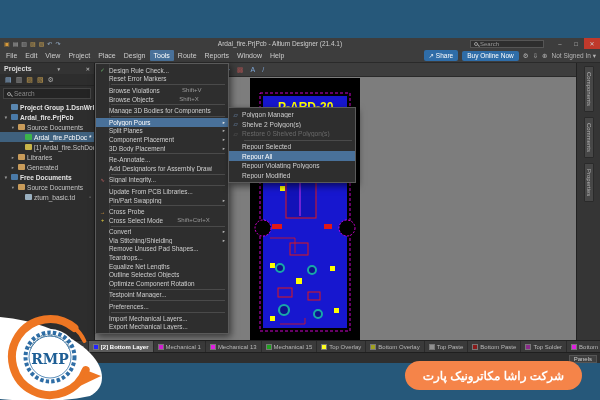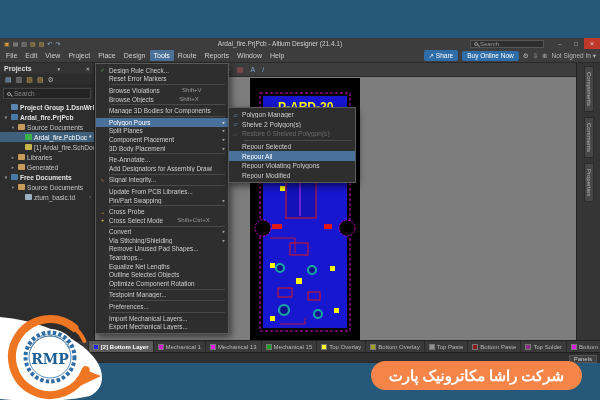--- a/index.html
+++ b/index.html
@@ -89,21 +89,21 @@
   .mi .ar2 { margin-left:auto; width:7px; flex:none; text-align:right; font-size:4.5px; color:#bbb; }
   .mi.hl { background:#49719a; color:#fff; }
   .mi.hl .sc, .mi.hl .ar2 { color:#e8e8e8; }
   .mi.dis { color:#6a6a6a; }
   .mi.sep { height:3px; padding:0; }
   .mi.sep::after { content:''; position:absolute; left:15px; right:3px; top:1px; height:1px; background:#4a4a4a; }
 
   
   .pill { position:absolute; right:18px; top:361px; height:29px; background:#f58449; border-radius:15px;
           display:flex; align-items:center; padding:0 18px; z-index:30; }
-  .pill span { font-family:Liberation Serif, serif; font-size:15px; font-weight:bold; color:#fff; direction:rtl; white-space:nowrap; }
+  .pill span { font-family:Liberation Sans, sans-serif; font-size:12px; font-weight:bold; color:#fff; direction:rtl; white-space:nowrap; }
   .logo { position:absolute; left:0; top:303px; width:132px; height:97px; z-index:30; }
 </style>
 </head>
 <body>
 
 <div class="app">
 
   <div class="titlebar">
     <div class="qat">
 

